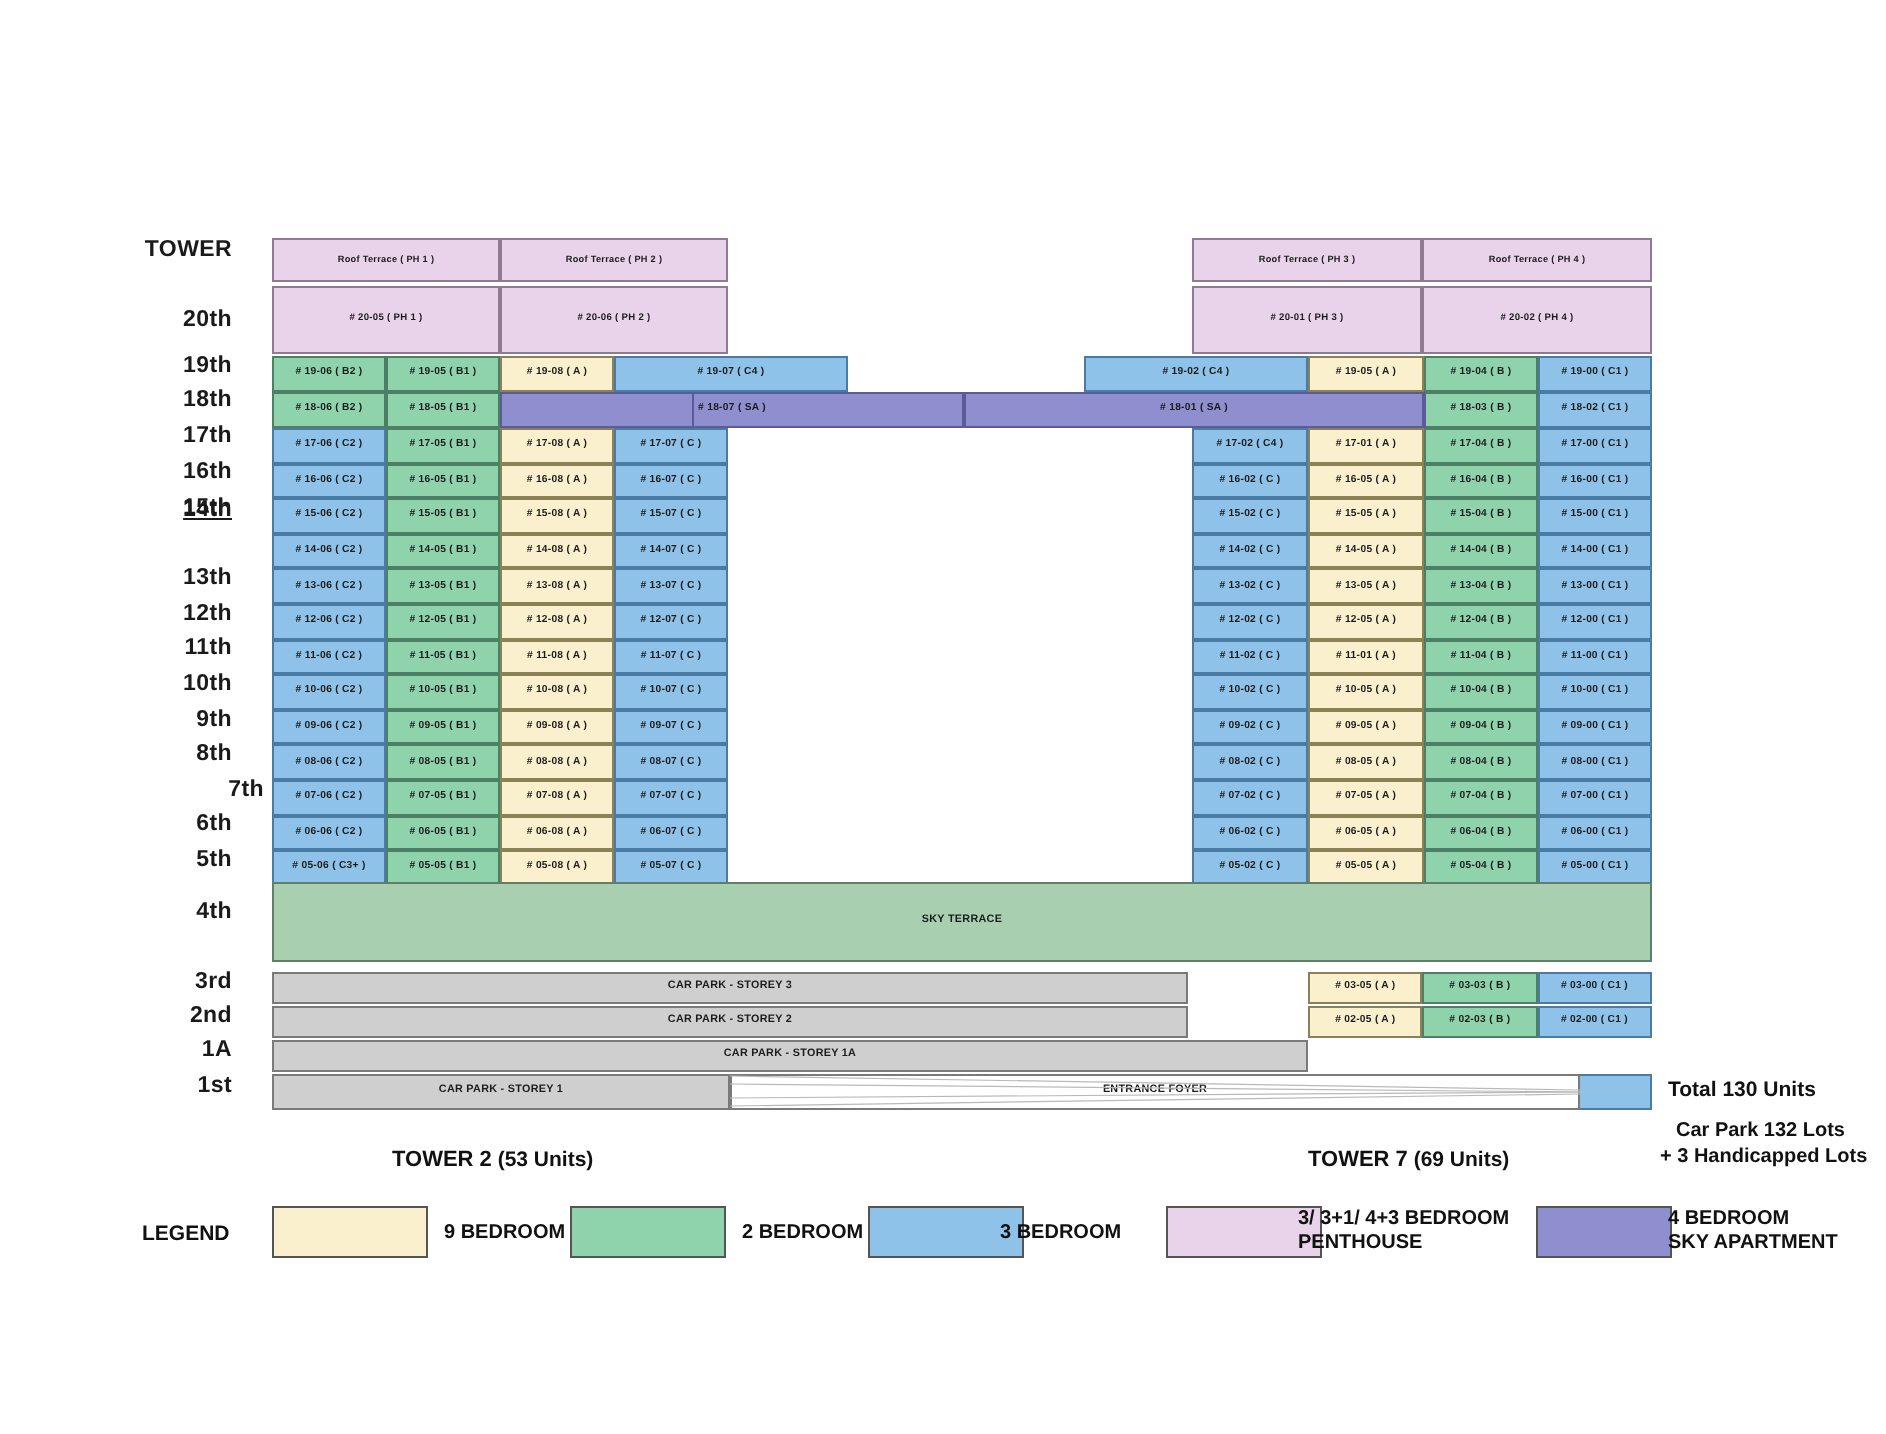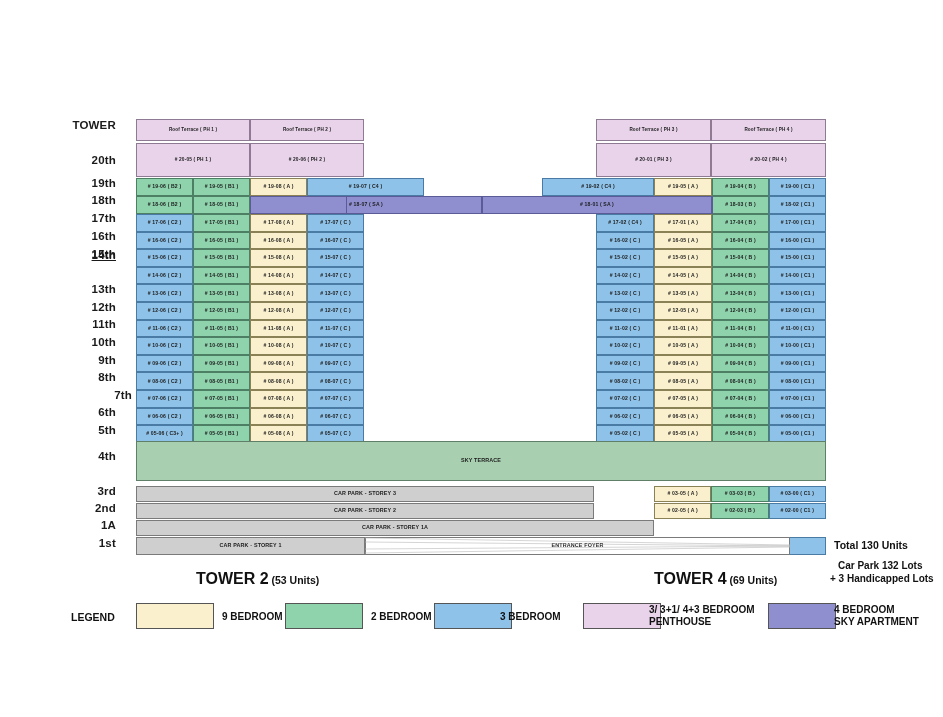--- a/index.html
+++ b/index.html
@@ -61,21 +61,21 @@
     font-weight:700;
     color:#111;
     white-space:nowrap;
   }
   .tower-cap{
     position:absolute;
     font-weight:700;
     color:#111;
     white-space:nowrap;
   }
-  .tower-cap .big{font-size:16px;}
+  .tower-cap .big{font-size:11px;}
   .tower-cap .small{font-size:10.5px;}
 
   
   .legend-title{
     position:absolute;font-size:10.5px;font-weight:700;color:#111;
   }
   .legend-sw{
     position:absolute;height:26px;box-sizing:border-box;border:1px solid #555;
   }
   .legend-txt{
@@ -258,21 +258,21 @@
       <line x1="0" y1="5" x2="425" y2="9" stroke="#b9b9b9" stroke-width="0.6"></line>
       <line x1="0" y1="12" x2="425" y2="9" stroke="#b9b9b9" stroke-width="0.6"></line>
     </svg>
     <div class="divider" style="left: 482px; top: 196px; width: 1px; height: 17.6px;"></div>
     <div class="divider" style="left: 712px; top: 196px; width: 1px; height: 17.6px;"></div>
     <div class="divider" style="left: 346px; top: 196px; width: 1px; height: 17.6px;"></div>
     <div class="annot" style="left: 834px; top: 539px; font-size: 10.5px;">Total 130 Units</div>
     <div class="annot" style="left: 838px; top: 560px; font-size: 10px;">Car Park 132 Lots</div>
     <div class="annot" style="left: 830px; top: 573px; font-size: 10px;">+ 3 Handicapped Lots</div>
     <div class="tower-cap" style="left: 196px; top: 570px;"><span class="big">TOWER 2</span><span class="small">  (53 Units)</span></div>
-    <div class="tower-cap" style="left: 654px; top: 570px;"><span class="big">TOWER 4</span><span class="small">  (69 Units)</span></div>
+    <div class="tower-cap" style="left: 654px; top: 570px;"><span class="big">TOWER 7</span><span class="small">  (69 Units)</span></div>
     <div class="legend-title" style="left: 71px; top: 611px;">LEGEND</div>
     <div class="legend-sw" style="left: 136px; top: 603px; width: 78px; background: rgb(250, 240, 205);"></div>
     <div class="legend-txt" style="left: 222px; top: 611px;">9 BEDROOM</div>
     <div class="legend-sw" style="left: 285px; top: 603px; width: 78px; background: rgb(143, 211, 173);"></div>
     <div class="legend-txt" style="left: 371px; top: 611px; text-align: center;">2 BEDROOM</div>
     <div class="legend-sw" style="left: 434px; top: 603px; width: 78px; background: rgb(143, 194, 232);"></div>
     <div class="legend-txt" style="left: 500px; top: 611px;">3 BEDROOM</div>
     <div class="legend-sw" style="left: 583px; top: 603px; width: 78px; background: rgb(232, 211, 234);"></div>
     <div class="legend-txt" style="left: 649px; top: 604px;">3/ 3+1/ 4+3 BEDROOM
 PENTHOUSE</div>

